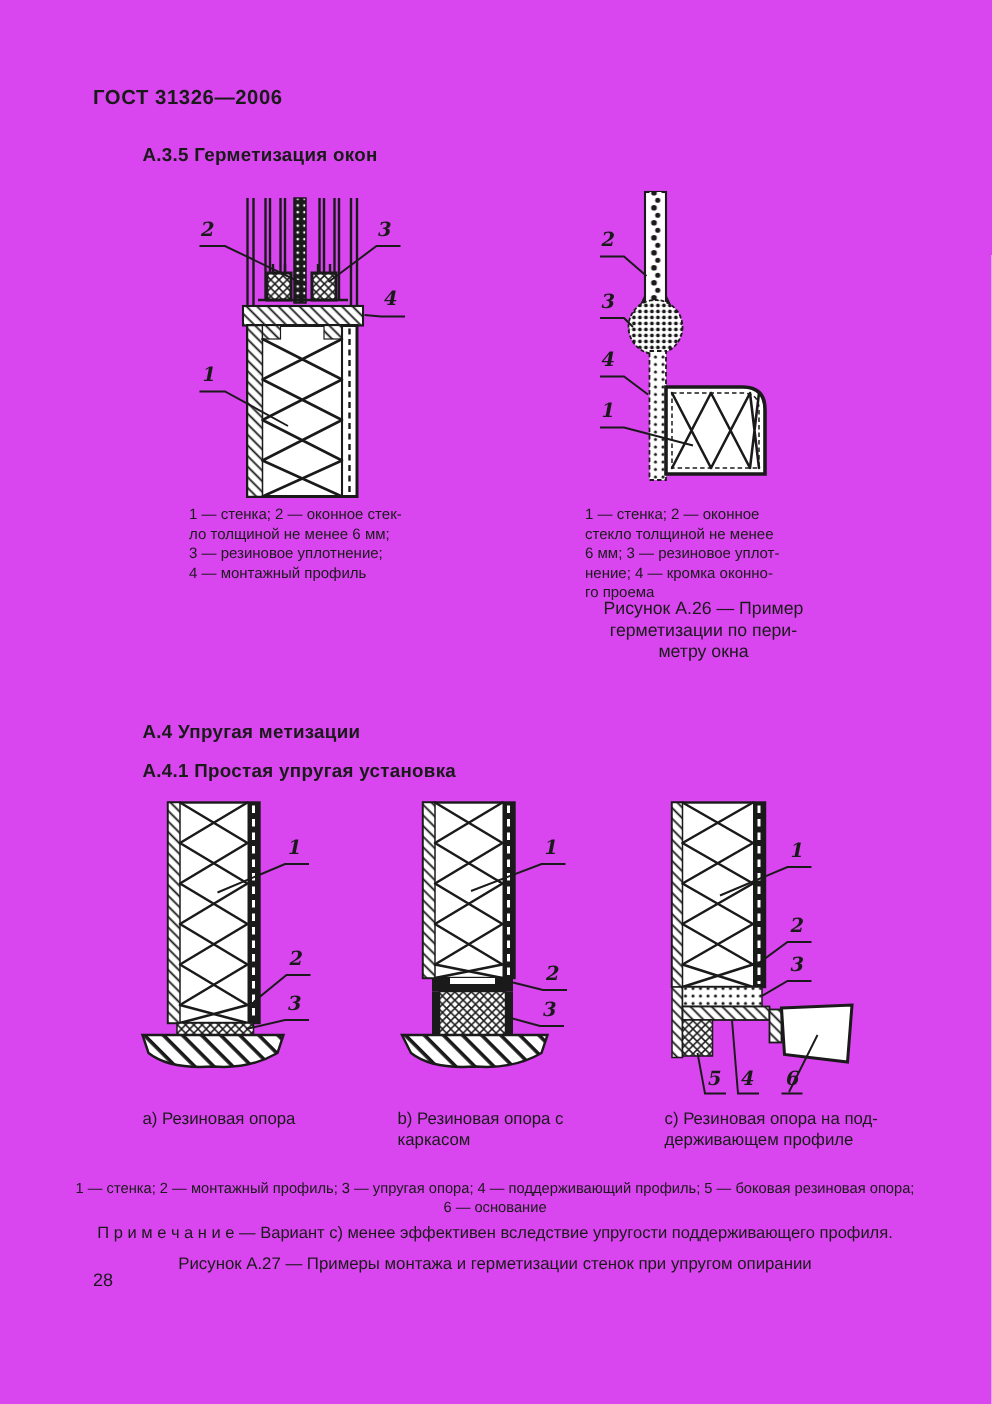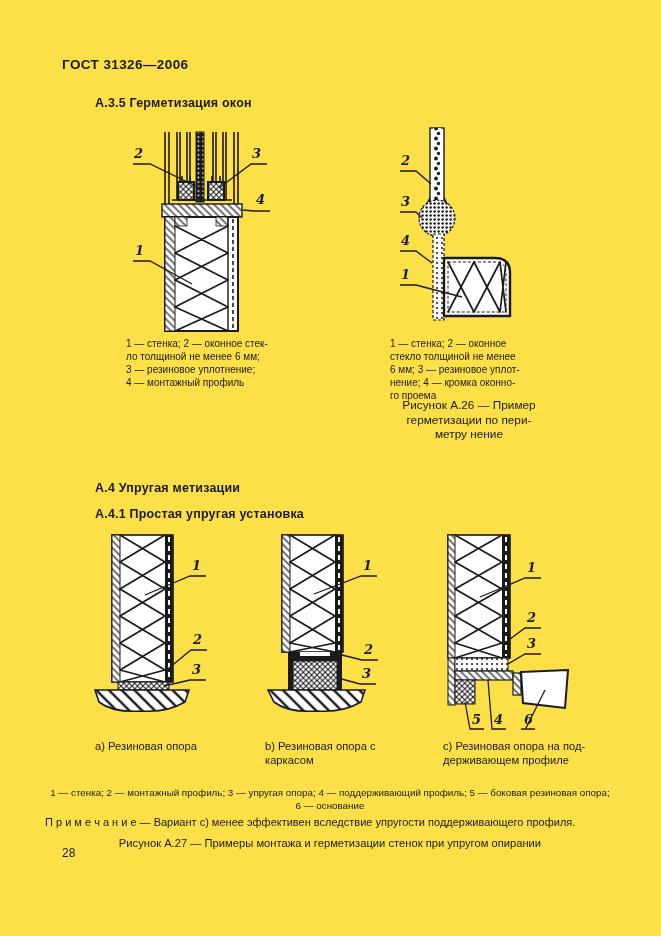--- a/index.html
+++ b/index.html
@@ -1,27 +1,27 @@
 <!DOCTYPE html>
 <html><head>
 <meta charset="utf-8">
 <style>
   html,body{margin:0;padding:0;background:#e8e8e8;}
-  #page{position:relative;width:661px;height:936px;background:#fde047;
+  #page{position:relative;width:661px;height:936px;background:#d946ef;
         font-family:"Liberation Sans",sans-serif;color:#1a1a1a;overflow:hidden;}
   .abs{position:absolute;}
   .pre{white-space:pre-line;}
   .heading{font-size:12.5px;font-weight:bold;letter-spacing:.2px;}
   .doc-code{font-size:13.5px;font-weight:bold;letter-spacing:.4px;}
   .legend{font-size:10px;line-height:13px;}
   .figcap{font-size:11.8px;line-height:14.5px;text-align:center;}
   .subcap{font-size:11.2px;line-height:14px;}
   .legend-wide{font-size:9.8px;line-height:12.5px;text-align:center;font-style:italic;}
   .legend-wide,.legend{font-style:normal;}
-  .note{font-size:11px;text-align:left;}
+  .note{font-size:11px;text-align:center;}
   .figcap27{font-size:11.2px;text-align:center;}
   .pagenum{font-size:12px;}
   .fig{position:absolute;}
   .co{position:absolute;font-family:"DejaVu Serif",serif;font-style:italic;
       font-size:13px;font-weight:bold;line-height:13px;}
   svg{display:block;}
 </style>
 </head>
 <body>
 
@@ -152,21 +152,21 @@
 ло толщиной не менее 6 мм;
 3 — резиновое уплотнение;
 4 — монтажный профиль</div>
   <div class="abs legend pre" style="left:390px;top:337px;width:158px">1 — стенка; 2 — оконное
 стекло толщиной не менее
 6 мм; 3 — резиновое уплот-
 нение; 4 — кромка оконно-
 го проема</div>
   <div class="abs figcap pre" style="left:388px;top:398px;width:162px">Рисунок А.26 — Пример
 герметизации  по пери-
-метру нение</div>
+метру окна</div>
 
   <div class="abs heading" style="left:95px;top:481px">А.4 Упругая метизации</div>
   <div class="abs heading" style="left:95px;top:507px">А.4.1 Простая  упругая установка</div>
 
   <div class="fig" style="left:88px;top:532px;width:150px;height:200px">
     <svg width="150" height="200" viewBox="0 0 150 200">
       <rect x="24" y="3" width="61" height="147" fill="white" stroke="#1a1a1a" stroke-width="1.6"></rect>
       <rect x="24" y="3" width="8" height="147" fill="url(#hatch)" stroke="#1a1a1a" stroke-width="1"></rect>
       <rect x="77" y="3" width="8" height="147" fill="#1a1a1a"></rect>
       <line x1="81" y1="5" x2="81" y2="148" stroke="white" stroke-width="2" stroke-dasharray="5,4"></line>

